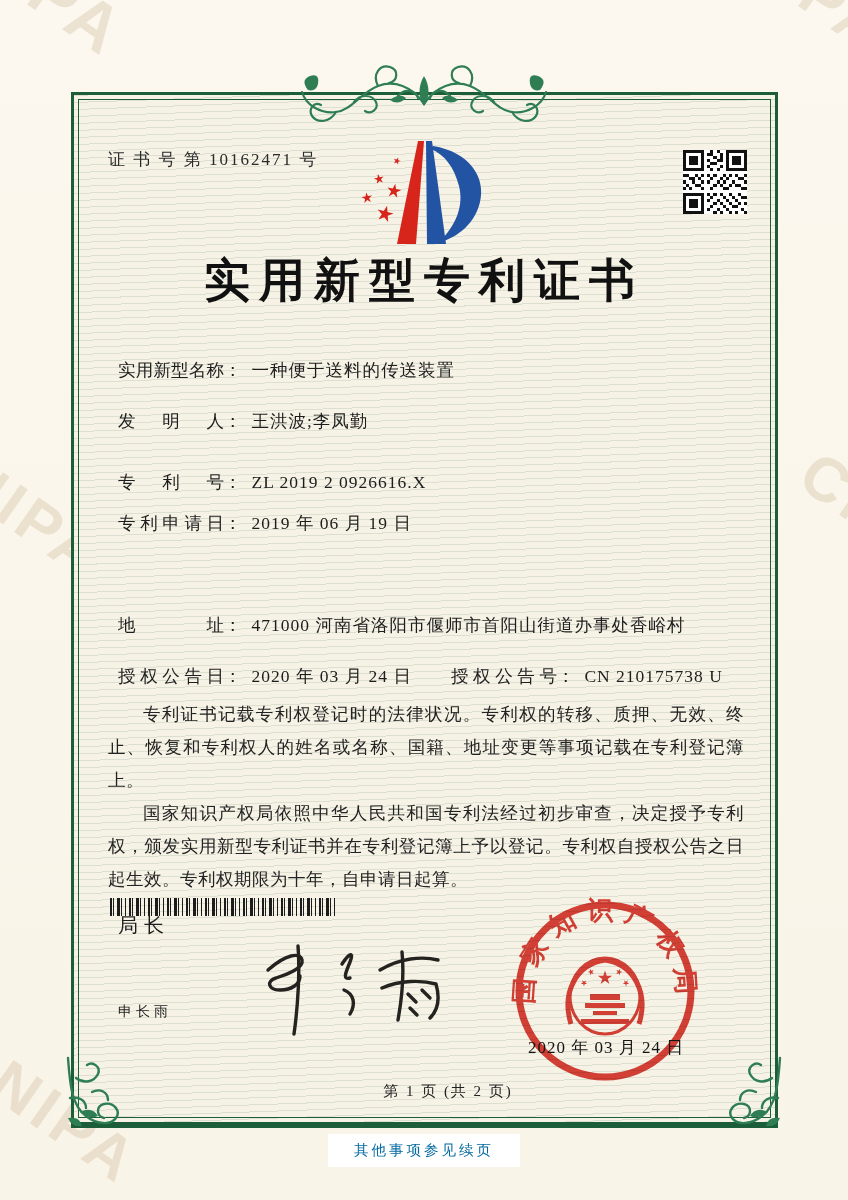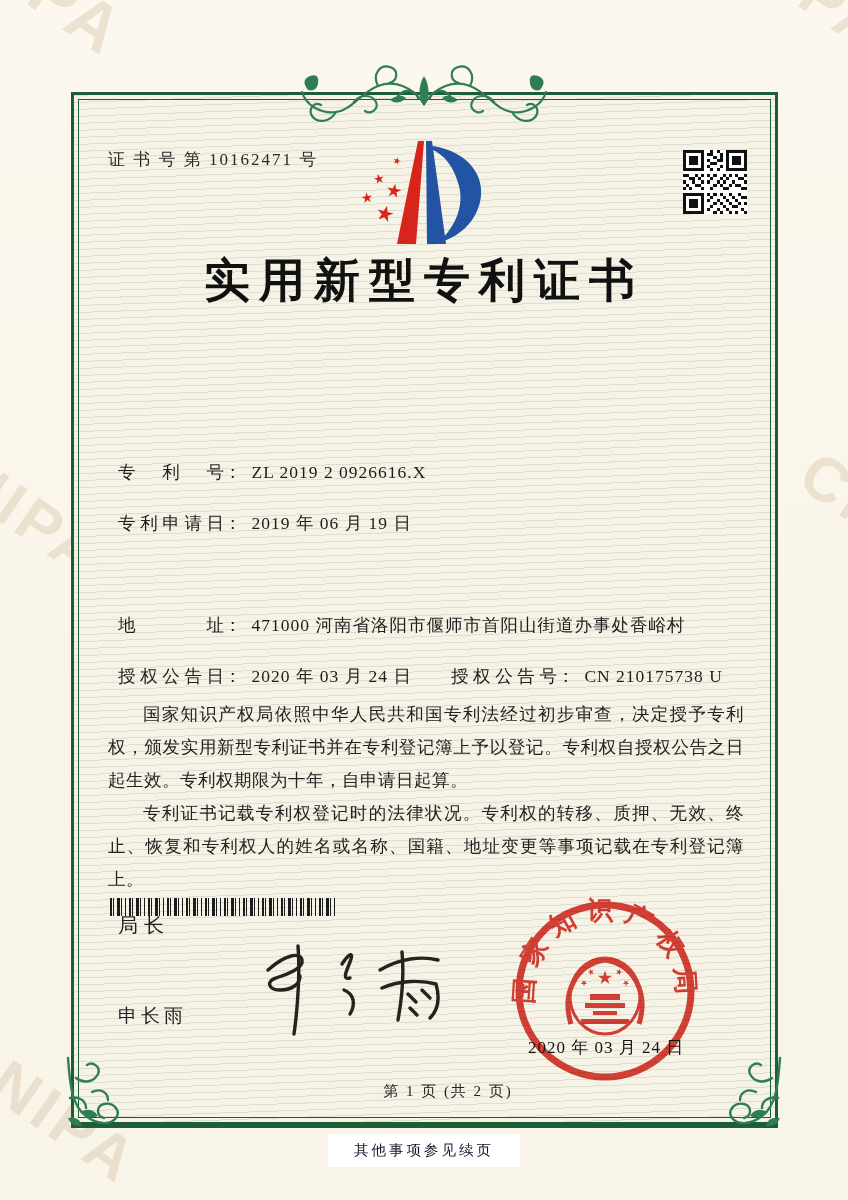--- a/index.html
+++ b/index.html
@@ -51,55 +51,55 @@
     letter-spacing:9px;color:#111;margin:0;
   }
   .field-row{position:absolute;left:118px;font-size:17.5px;white-space:nowrap;}
   .flabel{
     display:inline-block;width:106px;
     text-align:justify;text-align-last:justify;
     color:#1d1d1d;vertical-align:bottom;
   }
   .fcolon{display:inline-block;margin-right:10px;}
   .fvalue{color:#1d1d1d;letter-spacing:1px;}
-  .row-y0{top:358px;} .row-y1{top:409px;} .row-y2{top:460px;}
+  .row-y0{top:358px;} .row-y1{top:409px;} .row-y2{top:470px;}
   .row-y3{top:511px;} .row-y4{top:562px;} .row-y5{top:613px;}
   .row-y6{top:664px;}
   .field-group2{margin-left:39px;}
   .body-text{
     position:absolute;left:108px;top:698px;width:636px;
     font-size:17.5px;line-height:33px;text-align:justify;
     letter-spacing:0.5px;color:#222;
   }
   .body-text p{margin:0;text-indent:2em;}
   .barcode{
     position:absolute;left:110px;top:898px;width:228px;height:18px;
     background:repeating-linear-gradient(90deg,
       #1c1c1c 0 2px,transparent 2px 3px,
       #1c1c1c 3px 4px,transparent 4px 7px,
       #1c1c1c 7px 10px,transparent 10px 11px,
       #1c1c1c 11px 12px,transparent 12px 15px,
       #1c1c1c 15px 16px,transparent 16px 19px);
   }
   .signer-title{position:absolute;left:118px;top:912px;font-size:20px;letter-spacing:6px;text-align:center;}
-  .signer-name{position:absolute;left:118px;top:1003px;font-size:19px;letter-spacing:4px;}
+  .signer-name{position:absolute;left:118px;top:1003px;font-size:14px;letter-spacing:4px;}
   .signature{position:absolute;left:242px;top:940px;}
   .seal{position:absolute;left:510px;top:896px;mix-blend-mode:multiply;}
   .seal-date{
     position:absolute;left:528px;top:1036px;font-size:17px;
     color:#141414;letter-spacing:1px;z-index:4;
   }
   .page-info{
     position:absolute;left:0;top:1082px;width:100%;text-align:center;
     font-size:15px;letter-spacing:2px;color:#222;padding-left:24px;
   }
   .cont-note{
     position:absolute;left:50%;top:1134px;transform:translateX(-50%);
     background:#ffffff;padding:7px 26px;font-size:14.5px;
-    letter-spacing:3px;color:#0f172a;
+    letter-spacing:3px;color:#0369a1;
   }
 </style>
 </head>
 <body>
 
 <div class="page">
 
   <div class="wm wm1">CNIPA</div>
   <div class="wm wm2">CNIPA</div>
   <div class="wm wm3">CNIPA</div>
@@ -197,36 +197,42 @@
         <rect x="2" y="16" width="3" height="3"></rect>
       <path d="M9 0h1v1H9z M11 0h1v1h-1z M8 1h2v1H8z M12 1h1v1h-1z M10 2h1v1h-1z M12 2h1v1h-1z M8 3h1v1H8z M11 3h2v1h-2z M9 4h2v1H9z M8 5h1v1H8z M12 5h1v1h-1z M9 6h1v1H9z M11 6h1v1h-1z
                M0 8h2v1H0z M4 8h1v1H4z M6 8h1v1H6z M2 9h2v1H2z M5 9h1v1H5z M0 10h1v1H0z M3 10h1v1H3z M6 10h1v1H6z M1 11h1v1H1z M4 11h2v1H4z M0 12h1v1H0z M2 12h1v1H2z M6 12h1v1H6z
                M8 8h1v1H8z M10 8h1v1h-1z M13 8h1v1h-1z M15 8h1v1h-1z M17 8h1v1h-1z M20 8h1v1h-1z M9 9h1v1H9z M12 9h1v1h-1z M14 9h1v1h-1z M18 9h2v1h-2z M8 10h1v1H8z M11 10h1v1h-1z M13 10h1v1h-1z M16 10h1v1h-1z M20 10h1v1h-1z M10 11h1v1h-1z M12 11h1v1h-1z M15 11h1v1h-1z M17 11h2v1h-2z M9 12h1v1H9z M13 12h2v1h-2z M19 12h2v1h-2z
                M8 14h1v1H8z M10 14h1v1h-1z M12 14h1v1h-1z M15 14h1v1h-1z M18 14h1v1h-1z M9 15h1v1H9z M13 15h1v1h-1z M16 15h1v1h-1z M19 15h2v1h-2z M8 16h1v1H8z M11 16h1v1h-1z M14 16h1v1h-1z M17 16h1v1h-1z M10 17h1v1h-1z M12 17h1v1h-1z M15 17h1v1h-1z M18 17h1v1h-1z M20 17h1v1h-1z M9 18h1v1H9z M13 18h1v1h-1z M16 18h2v1h-2z M8 19h1v1H8z M11 19h1v1h-1z M14 19h1v1h-1z M19 19h1v1h-1z M10 20h1v1h-1z M12 20h1v1h-1z M15 20h1v1h-1z M17 20h1v1h-1z M20 20h1v1h-1z"></path>
     </g>
   </svg>
 
   <h1 class="title">实用新型专利证书</h1>
 
+  <div class="field-row row-y0">
+    <span class="flabel">实用新型名称</span><span class="fcolon">：</span><span class="fvalue">一种便于送料的传送装置</span>
+  </div>
+  <div class="field-row row-y1">
+    <span class="flabel">发明人</span><span class="fcolon">：</span><span class="fvalue">王洪波;李凤勤</span>
+  </div>
   <div class="field-row row-y2">
     <span class="flabel">专利号</span><span class="fcolon">：</span><span class="fvalue">ZL 2019 2 0926616.X</span>
   </div>
   <div class="field-row row-y3">
     <span class="flabel">专利申请日</span><span class="fcolon">：</span><span class="fvalue">2019 年 06 月 19 日</span>
   </div>
   <div class="field-row row-y5">
     <span class="flabel">地址</span><span class="fcolon">：</span><span class="fvalue">471000 河南省洛阳市偃师市首阳山街道办事处香峪村</span>
   </div>
   <div class="field-row row-y6">
     <span><span class="flabel">授权公告日</span><span class="fcolon">：</span><span class="fvalue">2020 年 03 月 24 日</span></span><span class="field-group2"><span class="flabel">授权公告号</span><span class="fcolon">：</span><span class="fvalue">CN 210175738 U</span></span>
   </div>
 
   <div class="body-text">
+    <p>专利证书记载专利权登记时的法律状况。专利权的转移、质押、无效、终止、恢复和专利权人的姓名或名称、国籍、地址变更等事项记载在专利登记簿上。</p>
     <p>国家知识产权局依照中华人民共和国专利法经过初步审查，决定授予专利权，颁发实用新型专利证书并在专利登记簿上予以登记。专利权自授权公告之日起生效。专利权期限为十年，自申请日起算。</p>
-    <p>专利证书记载专利权登记时的法律状况。专利权的转移、质押、无效、终止、恢复和专利权人的姓名或名称、国籍、地址变更等事项记载在专利登记簿上。</p>
   </div>
 
   <div class="barcode"></div>
 
   <div class="signer-title">局长</div>
   <div class="signer-name">申长雨</div>
 
   <svg class="signature" width="210" height="100" viewBox="0 0 210 100">
     <g stroke="#24231f" stroke-width="3.4" fill="none" stroke-linecap="round" stroke-linejoin="round">
       <path d="M26,30 C44,14 58,12 60,20 C62,28 46,34 34,38 C24,41 26,50 38,50 C50,50 58,44 58,36"></path>

